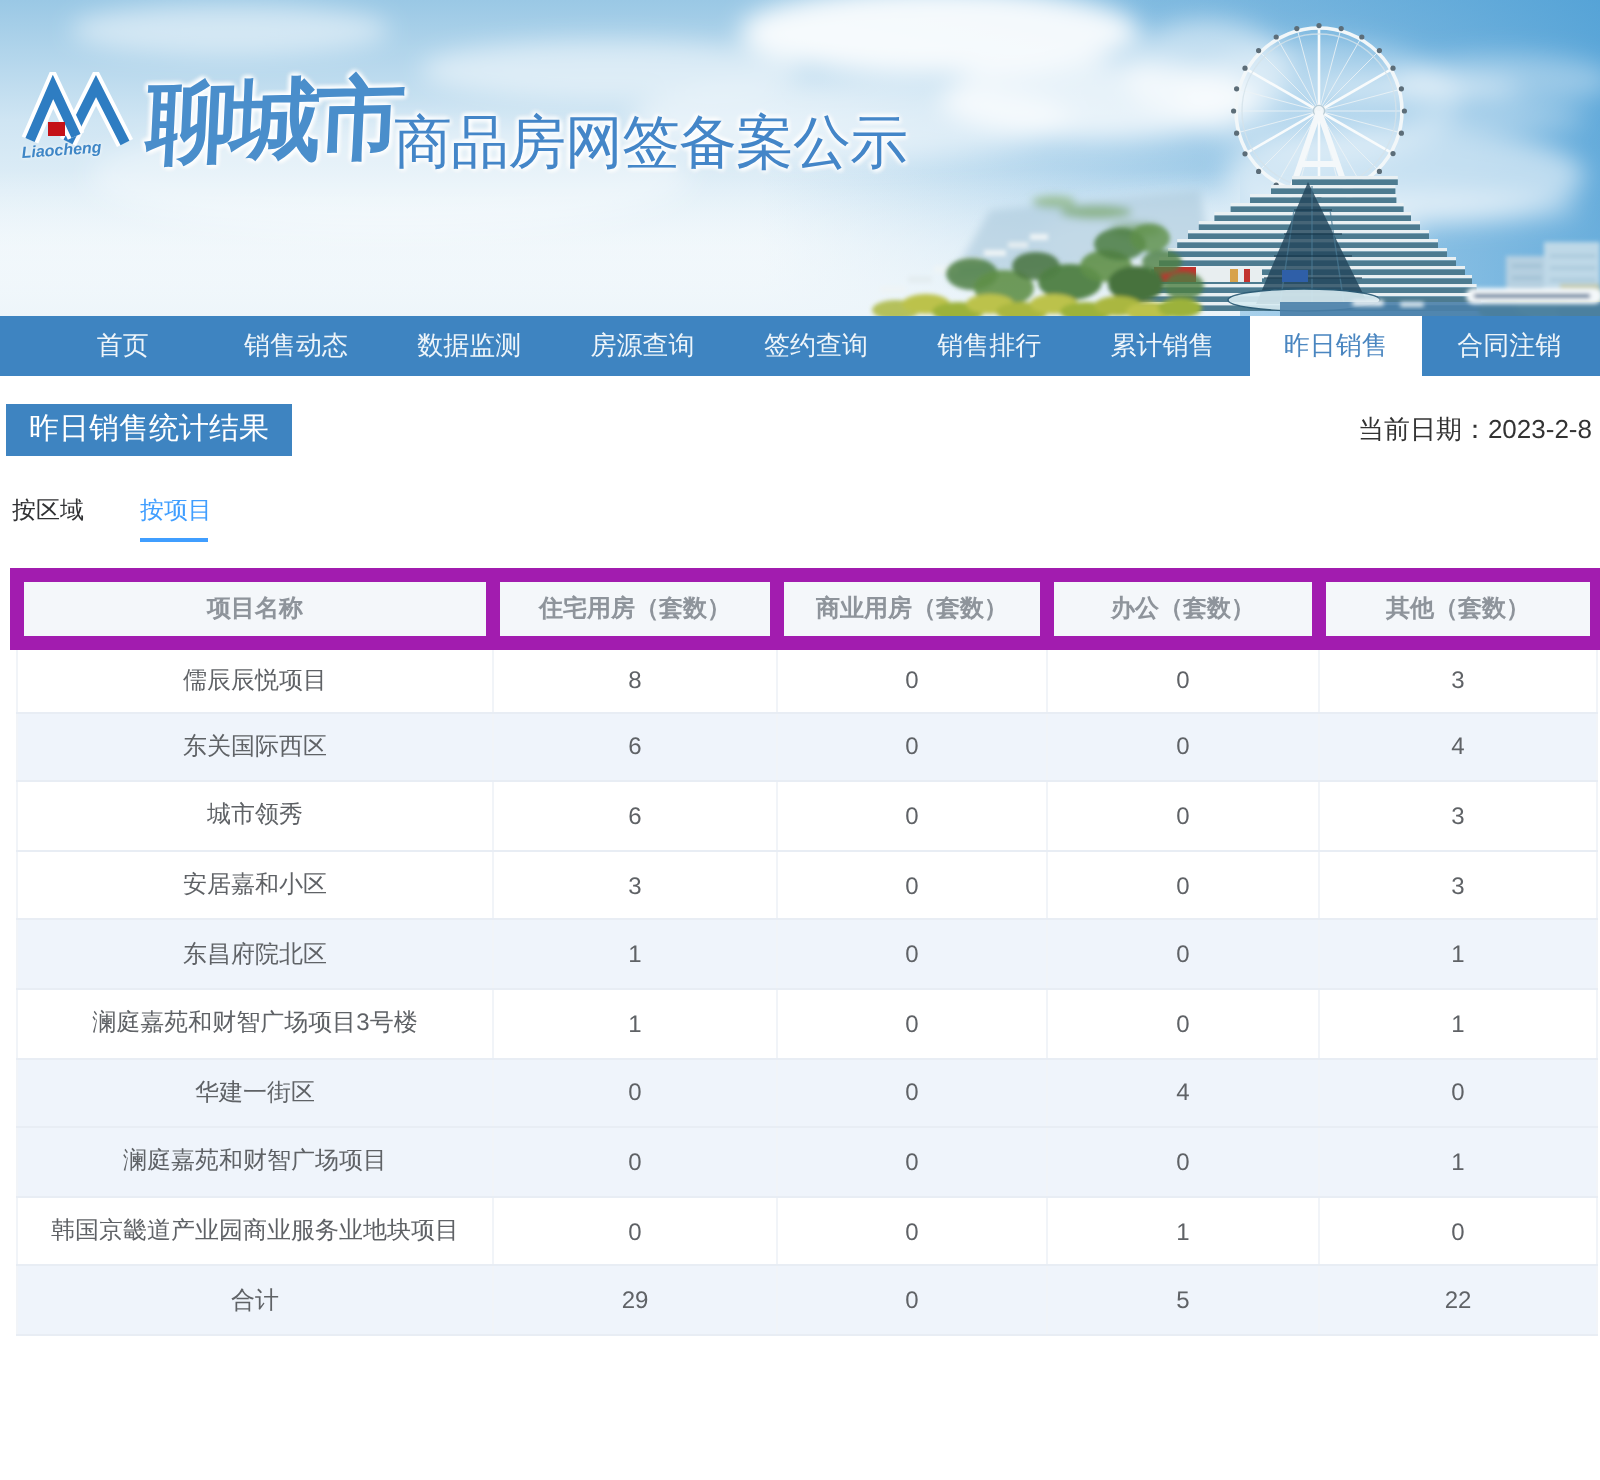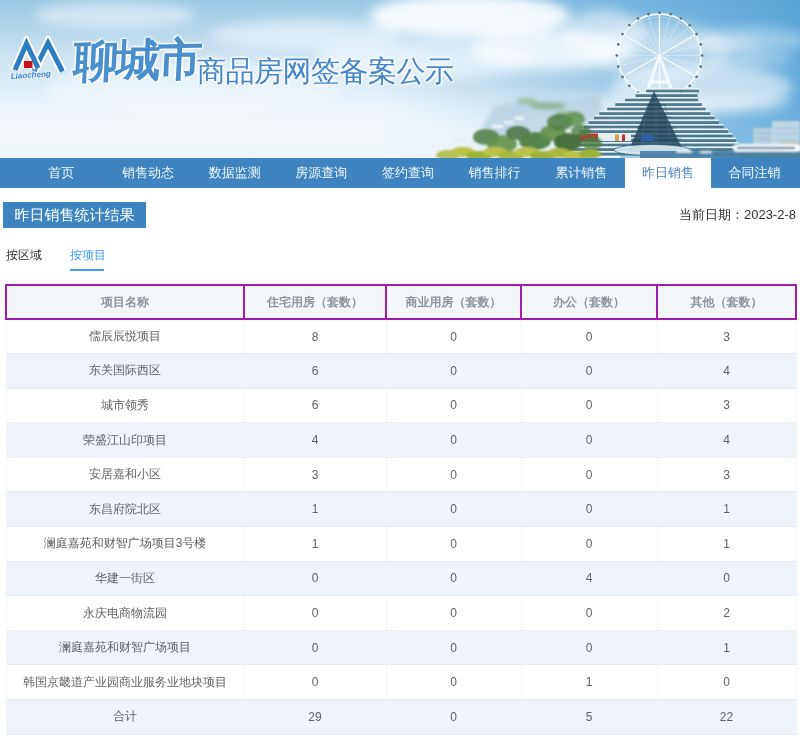--- a/index.html
+++ b/index.html
@@ -13,21 +13,21 @@
 #nav{width:800px;height:30px;background:#3e84c1;display:flex;padding-left:18px}
 #nav a{display:block;width:86.66px;height:30px;line-height:30px;text-align:center;color:#eef5fa;font-size:13px;text-decoration:none}
 #nav a.on{background:#fff;color:#4a86c0}
 #bar{margin:14px 0 0 3px;width:143px;height:26px;background:#3e84c1;color:#fff;font-size:15px;text-align:center;line-height:26px}
 #date{position:absolute;right:4px;top:206px;font-size:13px;color:#333}
 #tabs{position:relative;height:56px;font-size:12px}
 #tabs .t1{position:absolute;left:6px;top:19px;color:#303133}
 #tabs .t2{position:absolute;left:70px;top:19px;color:#409eff}
 #tabs .ul{position:absolute;left:70px;top:41px;width:34px;height:2px;background:#409eff}
 table{margin-left:5px;width:790px;border-collapse:collapse;table-layout:fixed;font-size:12px;color:#5f6266}
-th{height:34px;font-weight:bold;color:#8e949b;background:#f4f7fa;border:2px solid #a21caf;text-align:center}
+th{height:34px;font-weight:bold;color:#8e949b;background:#f4f7fa;border:7px solid #a21caf;text-align:center}
 td{height:34.6px;border-top:1px solid #e8edf4;border-bottom:1px solid #e8edf4;border-left:1px solid #f1f4f8;border-right:1px solid #f1f4f8;text-align:center;background:#fff}
 tr.s td{background:#eff4fb}
 </style></head>
 <body>
 <div id="hdr">
 <svg class="scene" width="800" height="158" viewBox="0 0 800 158">
 <defs>
 <linearGradient id="sky" x1="0" y1="0" x2="0" y2="158" gradientUnits="userSpaceOnUse">
 <stop offset="0" stop-color="#9ac8e5"></stop>
           <stop offset="0.38" stop-color="#cfe5f3"></stop>
@@ -301,27 +301,20 @@
         <td>0</td>
         <td>4</td>
       </tr>
 <tr>
         <td>城市领秀</td>
         <td>6</td>
         <td>0</td>
         <td>0</td>
         <td>3</td>
       </tr>
-<tr class="s">
-        <td>荣盛江山印项目</td>
-        <td>4</td>
-        <td>0</td>
-        <td>0</td>
-        <td>4</td>
-      </tr>
 <tr>
         <td>安居嘉和小区</td>
         <td>3</td>
         <td>0</td>
         <td>0</td>
         <td>3</td>
       </tr>
 <tr class="s">
         <td>东昌府院北区</td>
         <td>1</td>
@@ -335,27 +328,20 @@
         <td>0</td>
         <td>0</td>
         <td>1</td>
       </tr>
 <tr class="s">
         <td>华建一街区</td>
         <td>0</td>
         <td>0</td>
         <td>4</td>
         <td>0</td>
-      </tr>
-<tr>
-        <td>永庆电商物流园</td>
-        <td>0</td>
-        <td>0</td>
-        <td>0</td>
-        <td>2</td>
       </tr>
 <tr class="s">
         <td>澜庭嘉苑和财智广场项目</td>
         <td>0</td>
         <td>0</td>
         <td>0</td>
         <td>1</td>
       </tr>
 <tr>
         <td>韩国京畿道产业园商业服务业地块项目</td>

